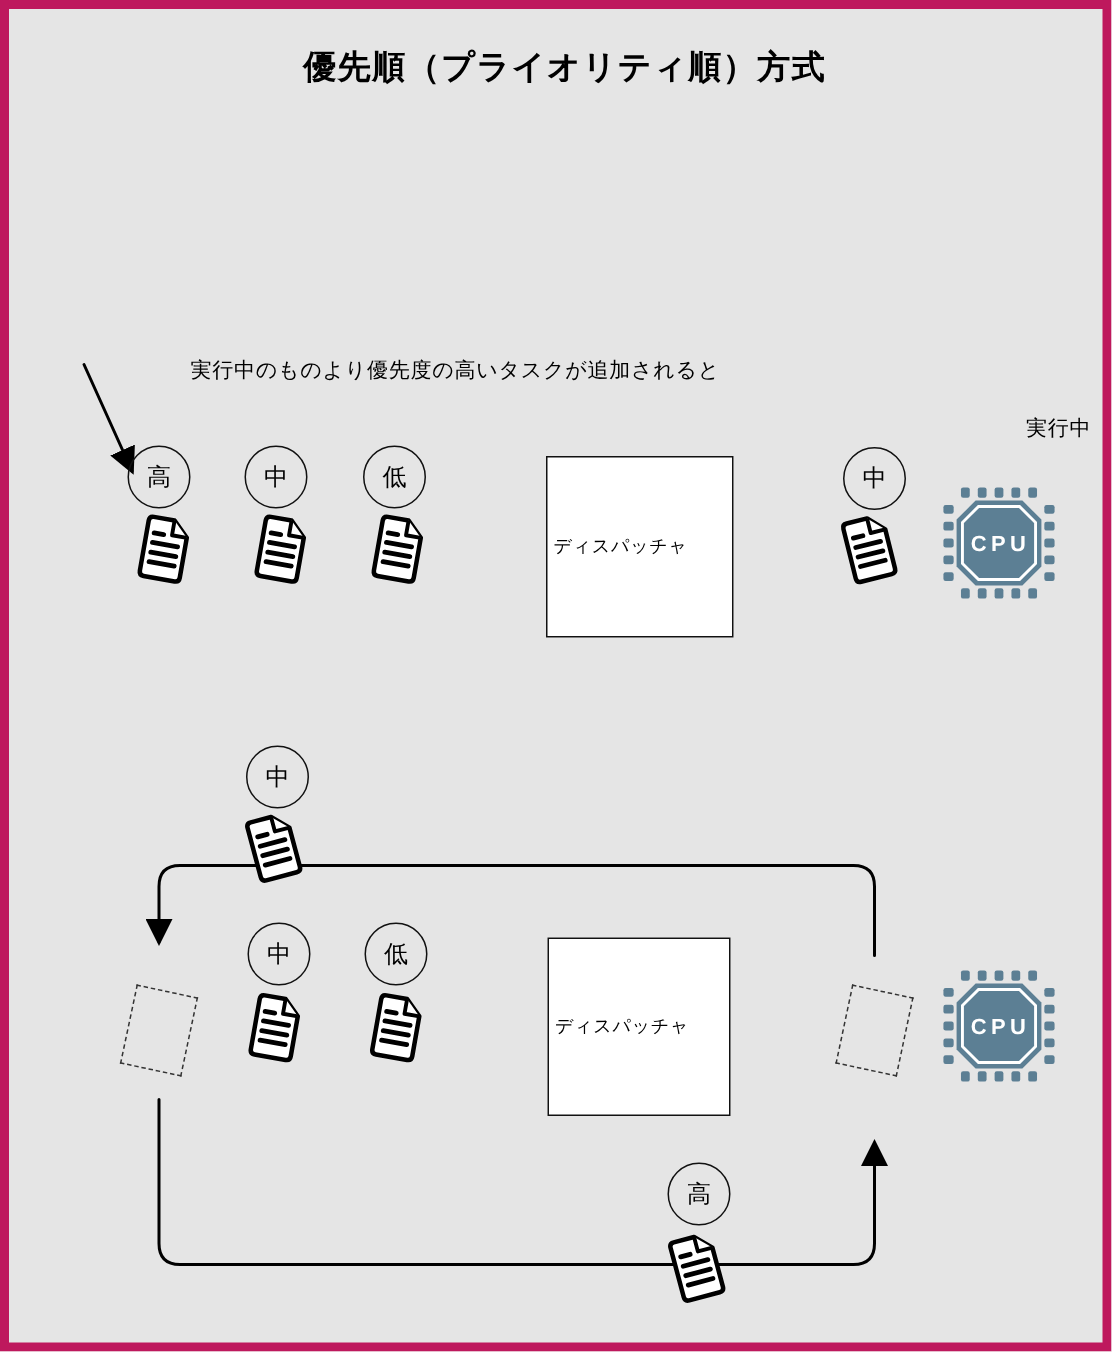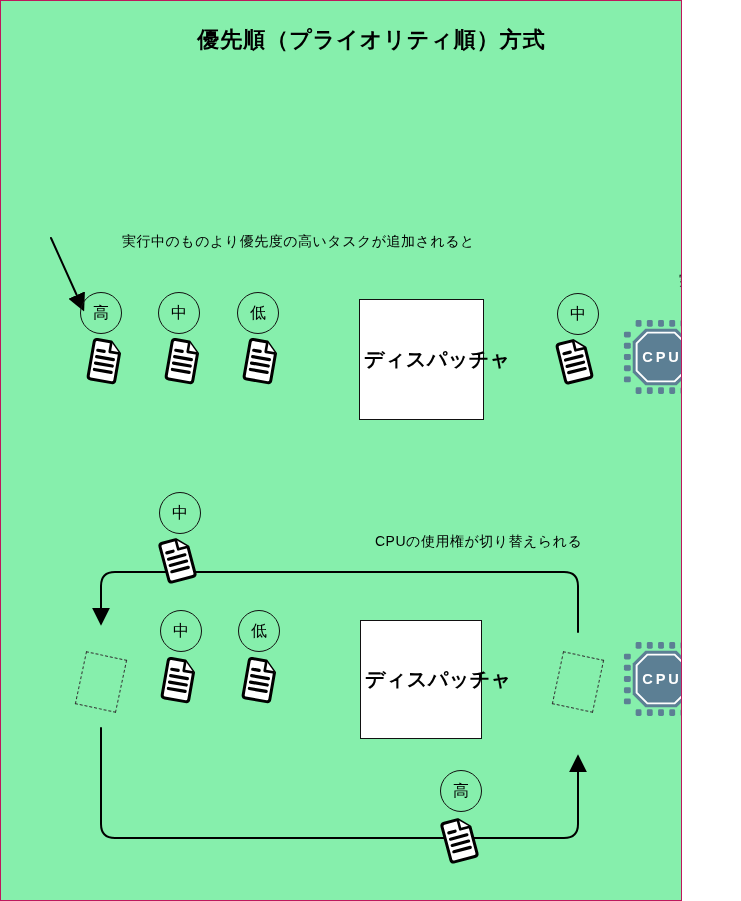--- a/index.html
+++ b/index.html
@@ -1,28 +1,28 @@
 <!DOCTYPE html>
 <html><head>
 <meta charset="utf-8">
 <style>
   html,body{margin:0;padding:0;background:#fff;}
   body{font-family:"Liberation Sans","DejaVu Sans",sans-serif;color:#000;}
-  #canvas{position:relative;width:682px;height:901px;background:#86efac;
-          border:1px solid #be185d;box-sizing:border-box;overflow:hidden;}
+  #canvas{position:relative;width:741px;height:901px;background:#e5e5e5;
+          border:6px solid #be185d;box-sizing:border-box;overflow:hidden;}
   .abs{position:absolute;}
   .title{width:741px;text-align:center;font-size:22px;font-weight:600;letter-spacing:1px;}
   .subtitle{width:741px;text-align:center;font-size:18px;line-height:28px;font-weight:500;}
   .note{font-size:14px;letter-spacing:0.5px;white-space:nowrap;margin-left:34px;}
   .pcircle{width:42px;height:42px;border:1.5px solid #111;border-radius:50%;
            display:flex;align-items:center;justify-content:center;
            font-size:16px;font-weight:500;background:transparent;box-sizing:border-box;}
   .dispatcher{border:1.5px solid #111;box-sizing:border-box;background:#fff;
               display:flex;align-items:center;}
-  .dispatcher span{font-size:20px;letter-spacing:0.5px;padding-left:4px;white-space:nowrap;font-weight:bold;}
+  .dispatcher span{font-size:12px;letter-spacing:0.5px;padding-left:4px;white-space:nowrap;}
   .dashedbox{border:1.5px dashed #333;box-sizing:border-box;background:transparent;}
   .doc{width:38px;height:46px;display:block;}
   .dpage{fill:#fff;stroke:#000;stroke-width:3;stroke-linejoin:round;}
   .dfold{fill:#fff;stroke:#000;stroke-width:2.6;stroke-linejoin:round;}
   .dline{stroke:#000;stroke-width:3.2;stroke-linecap:round;}
   .cpusvg{width:78px;height:78px;display:block;}
   .cpu-inner{fill:none;stroke:#fff;stroke-width:2;}
   .cpu-text{fill:#fff;font-family:"Liberation Sans","DejaVu Sans",sans-serif;
             font-weight:bold;font-size:15px;letter-spacing:3px;}
   .flow{stroke:#000;stroke-width:2;fill:none;stroke-linecap:round;}
@@ -123,21 +123,20 @@
   <div class="abs pcircle" style="left:158px;top:491px;">中</div>
   <svg class="doc abs" style="left:157px;top:536px;transform:rotate(-15deg);" viewBox="0 0 38 46">
     <path class="dpage" d="M9 3 H23 L33 13 V40 Q33 43 30 43 H9 Q6 43 6 40 V6 Q6 3 9 3 Z"></path>
     <path class="dfold" d="M23 3 V13 H33"></path>
     <line class="dline" x1="11" y1="13.5" x2="17.5" y2="13.5"></line>
     <line class="dline" x1="11" y1="20" x2="28" y2="20"></line>
     <line class="dline" x1="11" y1="26.5" x2="28" y2="26.5"></line>
     <line class="dline" x1="11" y1="33" x2="28" y2="33"></line>
   </svg>
 
-  <div class="abs note" style="left:340px;top:532px;">CPUの使用権が切り替えられる</div>
 
   <div class="abs dashedbox" style="left:79px;top:654px;width:42px;height:54px;transform:rotate(12deg);"></div>
 
   <div class="abs pcircle" style="left:159px;top:609px;">中</div>
   <div class="abs pcircle" style="left:237px;top:609px;">低</div>
 
   <svg class="doc abs" style="left:158px;top:656px;transform:rotate(10deg);" viewBox="0 0 38 46">
     <path class="dpage" d="M9 3 H23 L33 13 V40 Q33 43 30 43 H9 Q6 43 6 40 V6 Q6 3 9 3 Z"></path>
     <path class="dfold" d="M23 3 V13 H33"></path>
     <line class="dline" x1="11" y1="13.5" x2="17.5" y2="13.5"></line>

